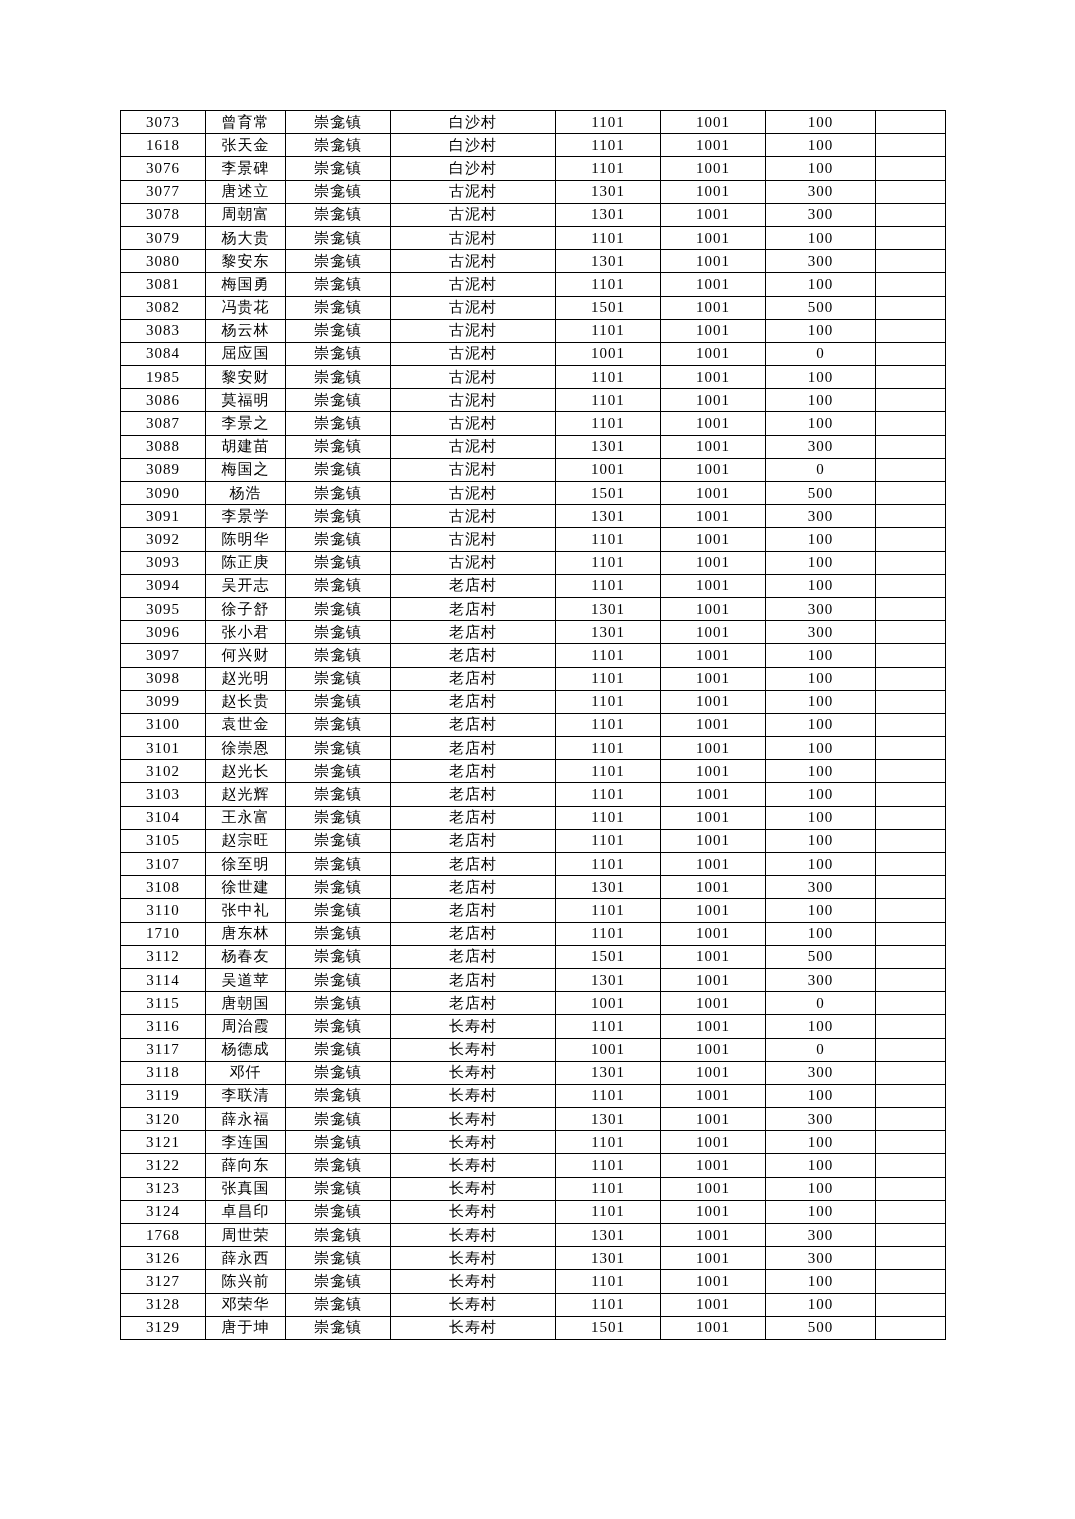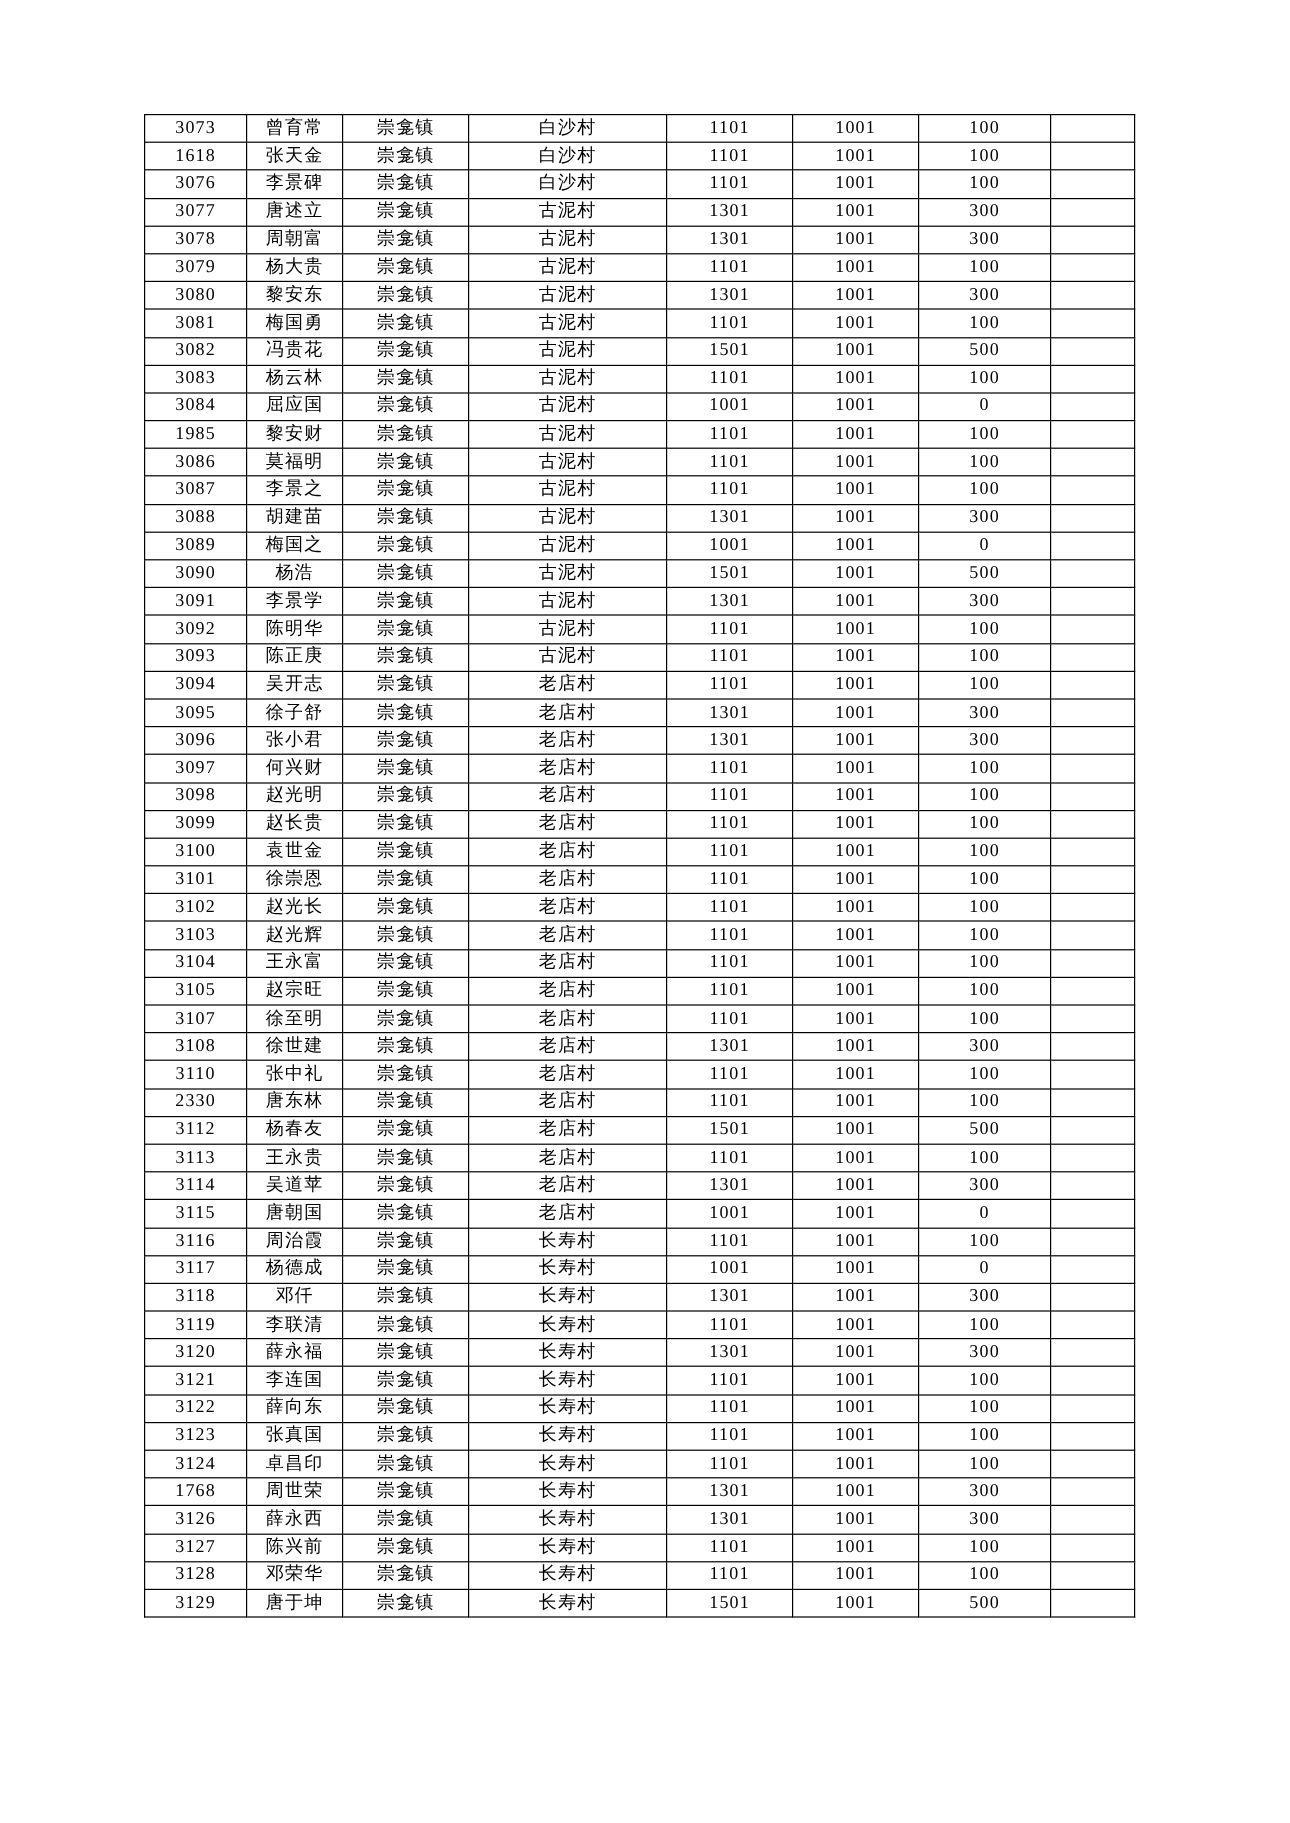--- a/index.html
+++ b/index.html
@@ -17,21 +17,21 @@
   .sheet {
     position: absolute;
     left: 0; top: 0;
     width: 1075px;
     height: 1519px;
     background: #ffffff;
   }
   table.records {
     position: absolute;
     left: 120px;
-    top: 95px;
+    top: 110px;
     border-collapse: collapse;
     table-layout: fixed;
     width: 825px;
   }
   table.records td {
     border: 1px solid #000000;
     text-align: center;
     vertical-align: middle;
     height: 22.2px;
     font-size: 15px;
@@ -410,47 +410,37 @@
           <td>3110</td>
           <td>张中礼</td>
           <td>崇龛镇</td>
           <td>老店村</td>
           <td>1101</td>
           <td>1001</td>
           <td>100</td>
           <td></td>
         </tr>
         <tr>
-          <td>2330</td>
+          <td>1710</td>
           <td>唐东林</td>
           <td>崇龛镇</td>
           <td>老店村</td>
           <td>1101</td>
           <td>1001</td>
           <td>100</td>
           <td></td>
         </tr>
         <tr>
           <td>3112</td>
           <td>杨春友</td>
           <td>崇龛镇</td>
           <td>老店村</td>
           <td>1501</td>
           <td>1001</td>
           <td>500</td>
-          <td></td>
-        </tr>
-        <tr>
-          <td>3113</td>
-          <td>王永贵</td>
-          <td>崇龛镇</td>
-          <td>老店村</td>
-          <td>1101</td>
-          <td>1001</td>
-          <td>100</td>
           <td></td>
         </tr>
         <tr>
           <td>3114</td>
           <td>吴道苹</td>
           <td>崇龛镇</td>
           <td>老店村</td>
           <td>1301</td>
           <td>1001</td>
           <td>300</td>

